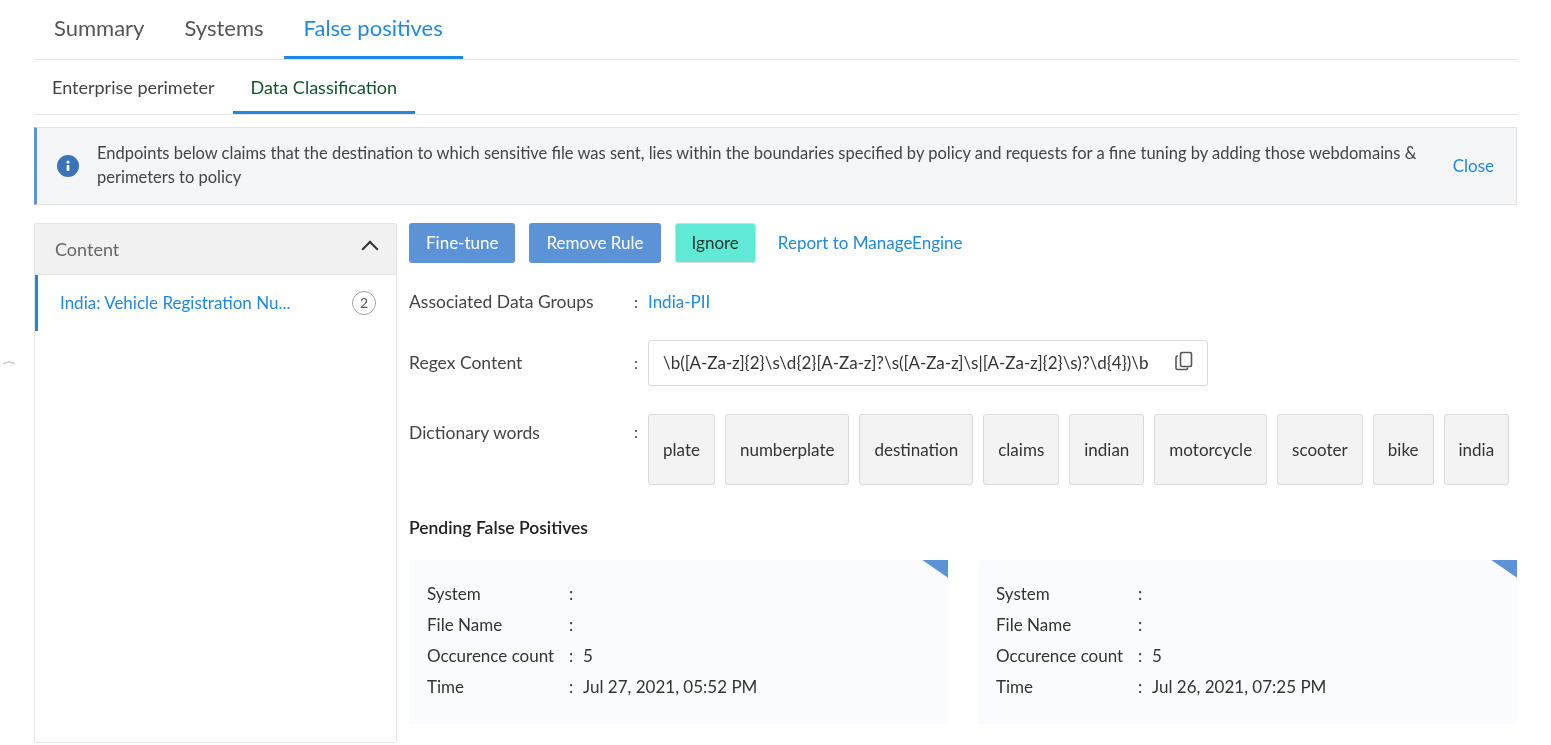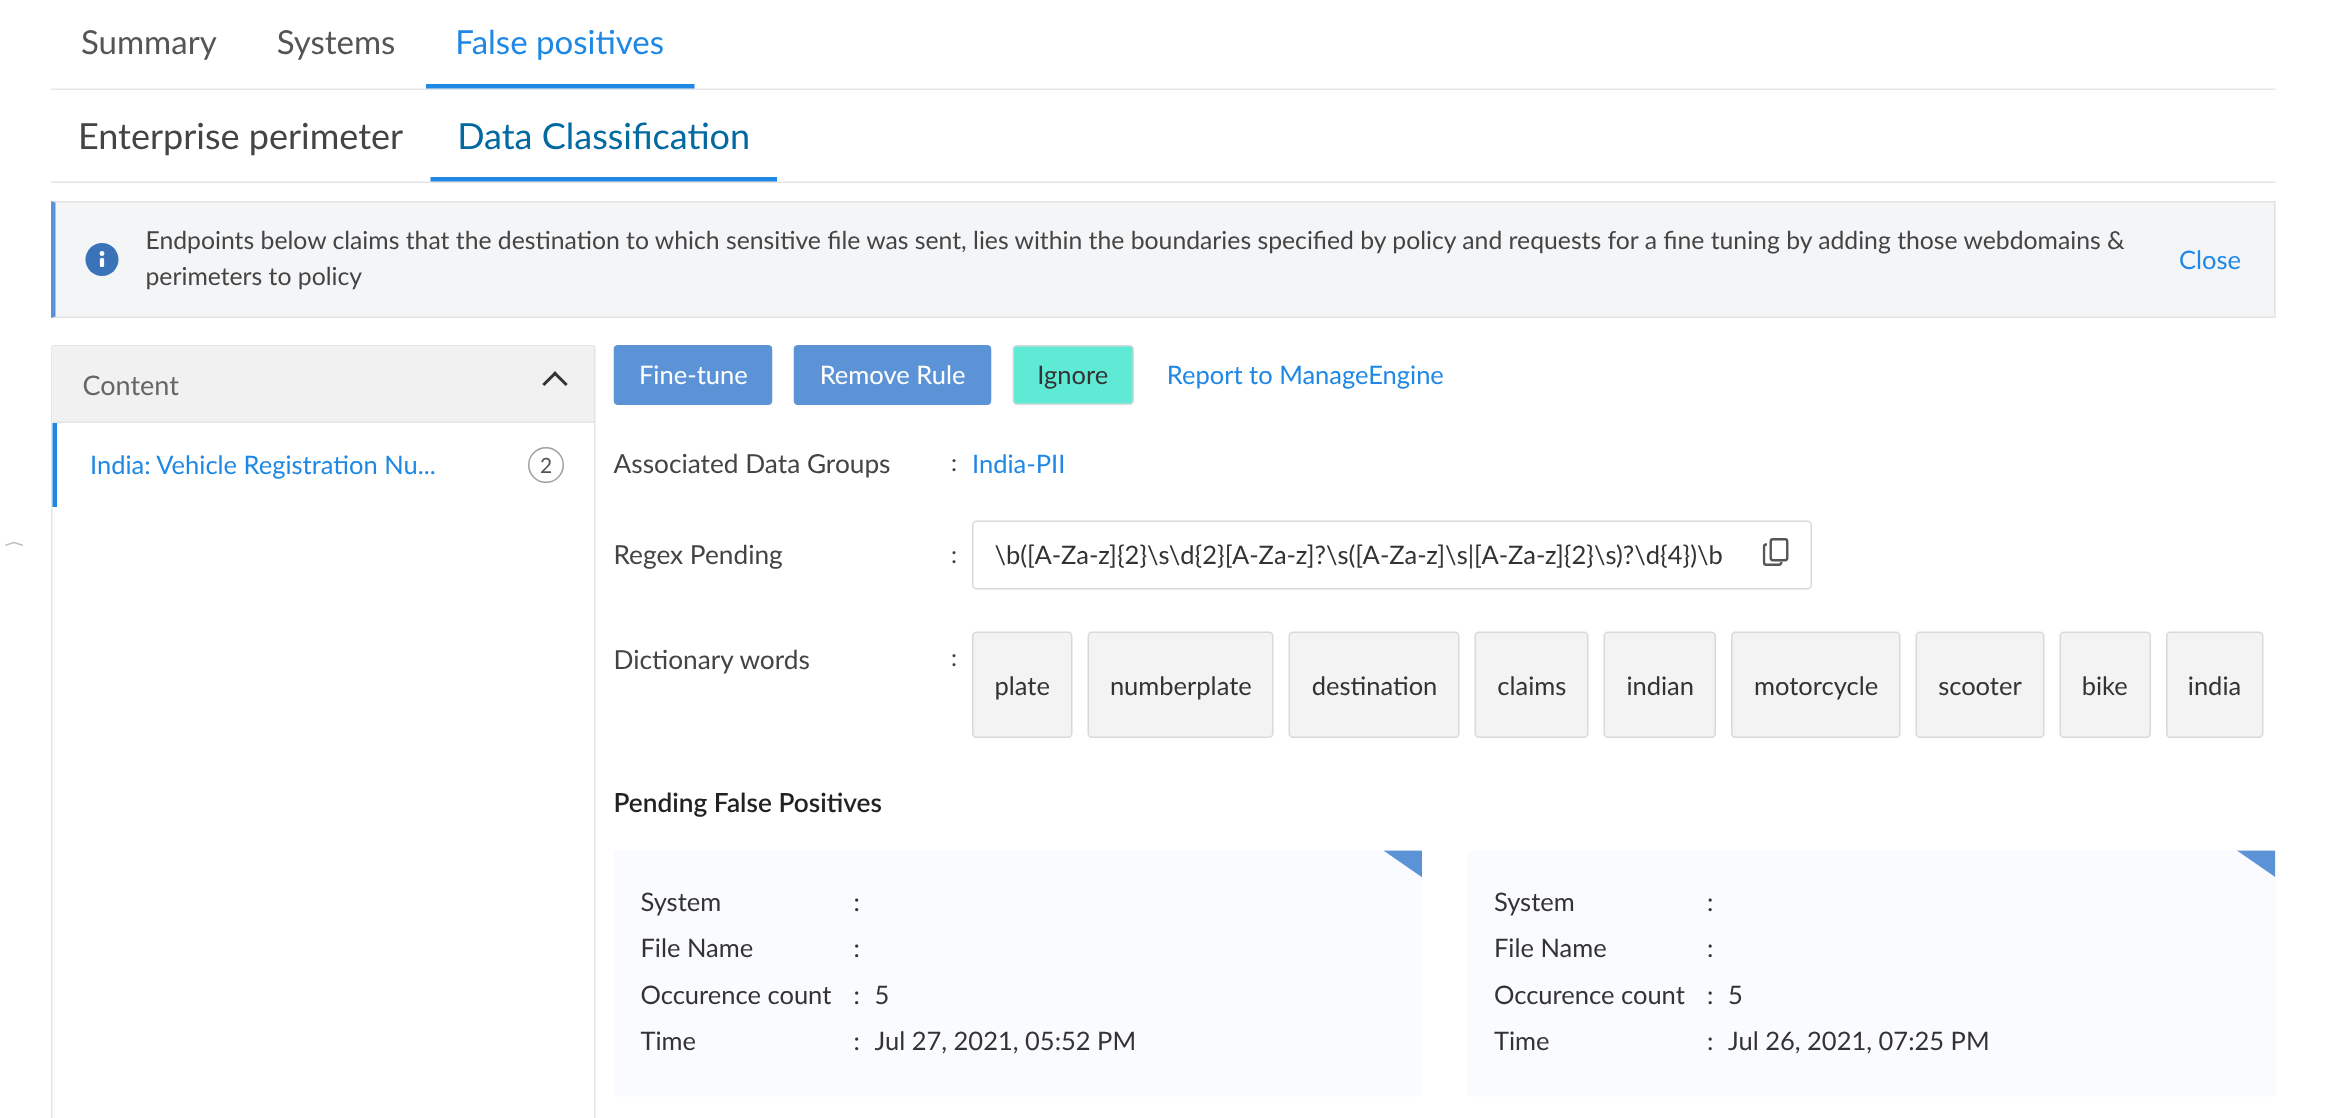--- a/index.html
+++ b/index.html
@@ -7,22 +7,22 @@
   body { width:1551px; min-height:745px; position:relative; }
   .page { padding:0 34px 30px 34px; }
 
   
   .toptabs { display:flex; border-bottom:1px solid #e5e5e5; }
   .toptabs .tab { padding:14px 20px 15px; font-size:22px; color:#555; cursor:pointer; }
   .toptabs .tab.active { color:#1f88e5; border-bottom:3px solid #1f88e5; }
 
   
   .subtabs { display:flex; border-bottom:1px solid #e5e5e5; margin-top:4px; }
-  .subtabs .tab { padding:12px 18px 13px; font-size:24px; color:#444; cursor:pointer; }
-  .subtabs .tab.active { color:#0369a1; border-bottom:3px solid #1f88e5; }
+  .subtabs .tab { padding:12px 18px 13px; font-size:18px; color:#444; cursor:pointer; }
+  .subtabs .tab.active { color:#14532d; border-bottom:3px solid #1f88e5; }
 
   
   .alert { display:flex; align-items:center; gap:18px; background:#f4f5f7; border:1px solid #e3e3e3; border-left:3px solid #5c93d6; padding:14px 22px 14px 20px; margin-top:12px; font-size:16.5px; color:#444; line-height:1.45; }
   .alert .ico { flex:0 0 auto; width:22px; height:22px; border-radius:50%; background:#3b73b9; display:flex; align-items:center; justify-content:center; }
   .alert .msg { flex:1 1 auto; }
   .alert .close { color:#1f88e5; cursor:pointer; font-size:17px; white-space:nowrap; }
 
   
   .body2 { display:flex; gap:12px; margin-top:18px; }
   .side   { flex:0 0 363px; border:1px solid #e5e5e5; border-radius:2px; min-height:520px; }
@@ -123,21 +123,21 @@
         <span class="link">Report to ManageEngine</span>
       </div>
 
       <div class="kv">
         <div class="k">Associated Data Groups</div>
         <div class="c">:</div>
         <div class="v"><span class="link2">India-PII</span></div>
       </div>
 
       <div class="kv">
-        <div class="k">Regex Pending</div>
+        <div class="k">Regex Content</div>
         <div class="c">:</div>
         <div class="v">
           <div class="regex">
             <span class="txt">\b([A-Za-z]{2}\s\d{2}[A-Za-z]?\s([A-Za-z]\s|[A-Za-z]{2}\s)?\d{4})\b</span>
             <span class="copy-ico">
               <svg width="18" height="20" viewBox="0 0 18 20" fill="none">
                 <rect x="5.5" y="1.5" width="11" height="14" rx="1.5" stroke="#555" stroke-width="1.6"></rect>
                 <path d="M3 5 H2.5 A1.5 1.5 0 0 0 1 6.5 V17 A1.5 1.5 0 0 0 2.5 18.5 H11 A1.5 1.5 0 0 0 12.5 17 V16.5" stroke="#555" stroke-width="1.6"></path>
               </svg>
             </span>

